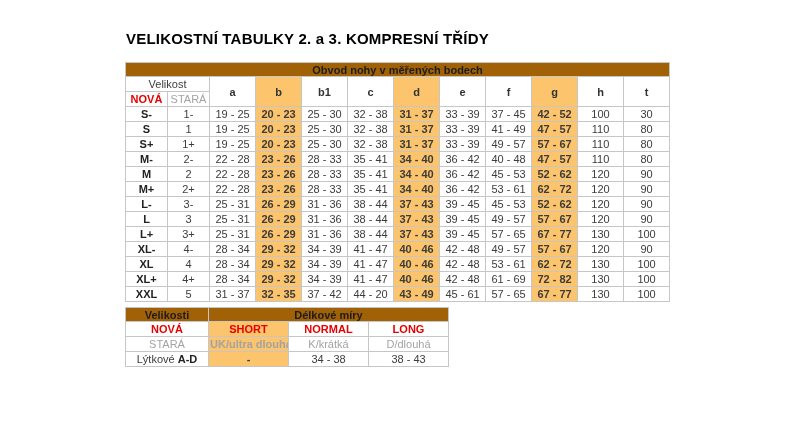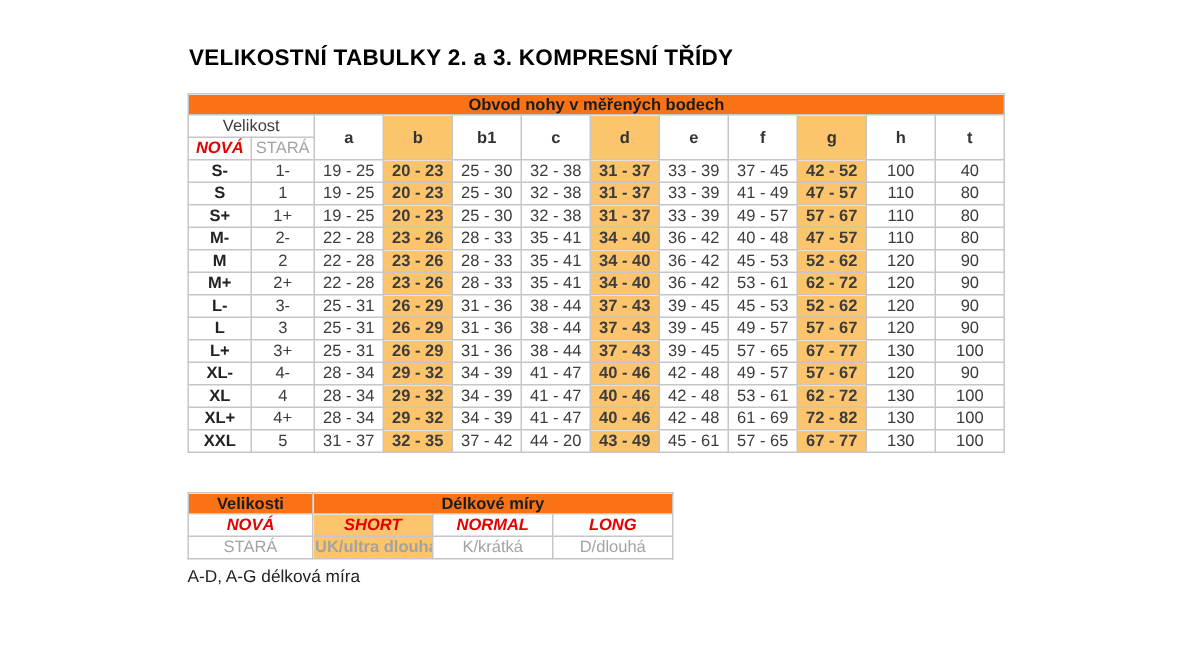--- a/index.html
+++ b/index.html
@@ -15,28 +15,28 @@
     margin: 6px 0 15px 1px; letter-spacing: 0.2px;
   }
   table { border-collapse: collapse; table-layout: fixed; }
   th, td {
     border: 1px solid #c6c6c6;
     text-align: center; vertical-align: middle;
     font-size: 11px; font-weight: normal; color: #3c3c3c;
     height: 14px; padding: 0 1px; overflow: hidden; white-space: nowrap;
   }
   .size-table { width: 545px; }
-  .length-table { width: 323px; margin-top: 26px; border-radius: 32px; }
+  .length-table { width: 323px; margin-top: 5px; border-radius: 32px; }
   .band {
-    background: #f97316; color: #1c1c1c;
+    background: #a16207; color: #1c1c1c;
     font-weight: bold; height: 13px;
   }
   .hl { background: #fbc46d; font-weight: bold; }
   .measure-col { font-weight: bold; color: #333; }
-  .red { color: #e60000; font-weight: bold; font-style: italic; }
+  .red { color: #e60000; font-weight: bold; }
   .gray { color: #a3a3a3; }
   .size-table tbody th { font-weight: bold; color: #222; }
   .label-cell { white-space: normal; line-height: 13px; }
   .label-cell b { color: #222; }
   .footnote { font-size: 11.5px; color: #222; margin: 6px 0 0 0; }
 </style>
 </head>
 <body>
 
 <div class="content">
@@ -86,21 +86,21 @@
           <td>1-</td>
           <td>19 - 25</td>
           <td class="hl">20 - 23</td>
           <td>25 - 30</td>
           <td>32 - 38</td>
           <td class="hl">31 - 37</td>
           <td>33 - 39</td>
           <td>37 - 45</td>
           <td class="hl">42 - 52</td>
           <td>100</td>
-          <td>40</td>
+          <td>30</td>
         </tr>
         <tr>
           <th>S</th>
           <td>1</td>
           <td>19 - 25</td>
           <td class="hl">20 - 23</td>
           <td>25 - 30</td>
           <td>32 - 38</td>
           <td class="hl">31 - 37</td>
           <td>33 - 39</td>
@@ -285,18 +285,23 @@
         <th class="red">LONG</th>
       </tr>
       <tr>
         <td class="gray">STARÁ</td>
         <td class="gray hl">UK/ultra dlouhá</td>
         <td class="gray">K/krátká</td>
         <td class="gray">D/dlouhá</td>
       </tr>
     </thead>
     <tbody>
+      <tr>
+        <td class="label-cell"><span>Lýtkové </span><b>A-D</b></td>
+        <td class="hl">-</td>
+        <td>34 - 38</td>
+        <td>38 - 43</td>
+      </tr>
     </tbody>
   </table>
 
-  <p class="footnote">A-D, A-G délková míra</p>
 
 </div>
 
 </body></html>

